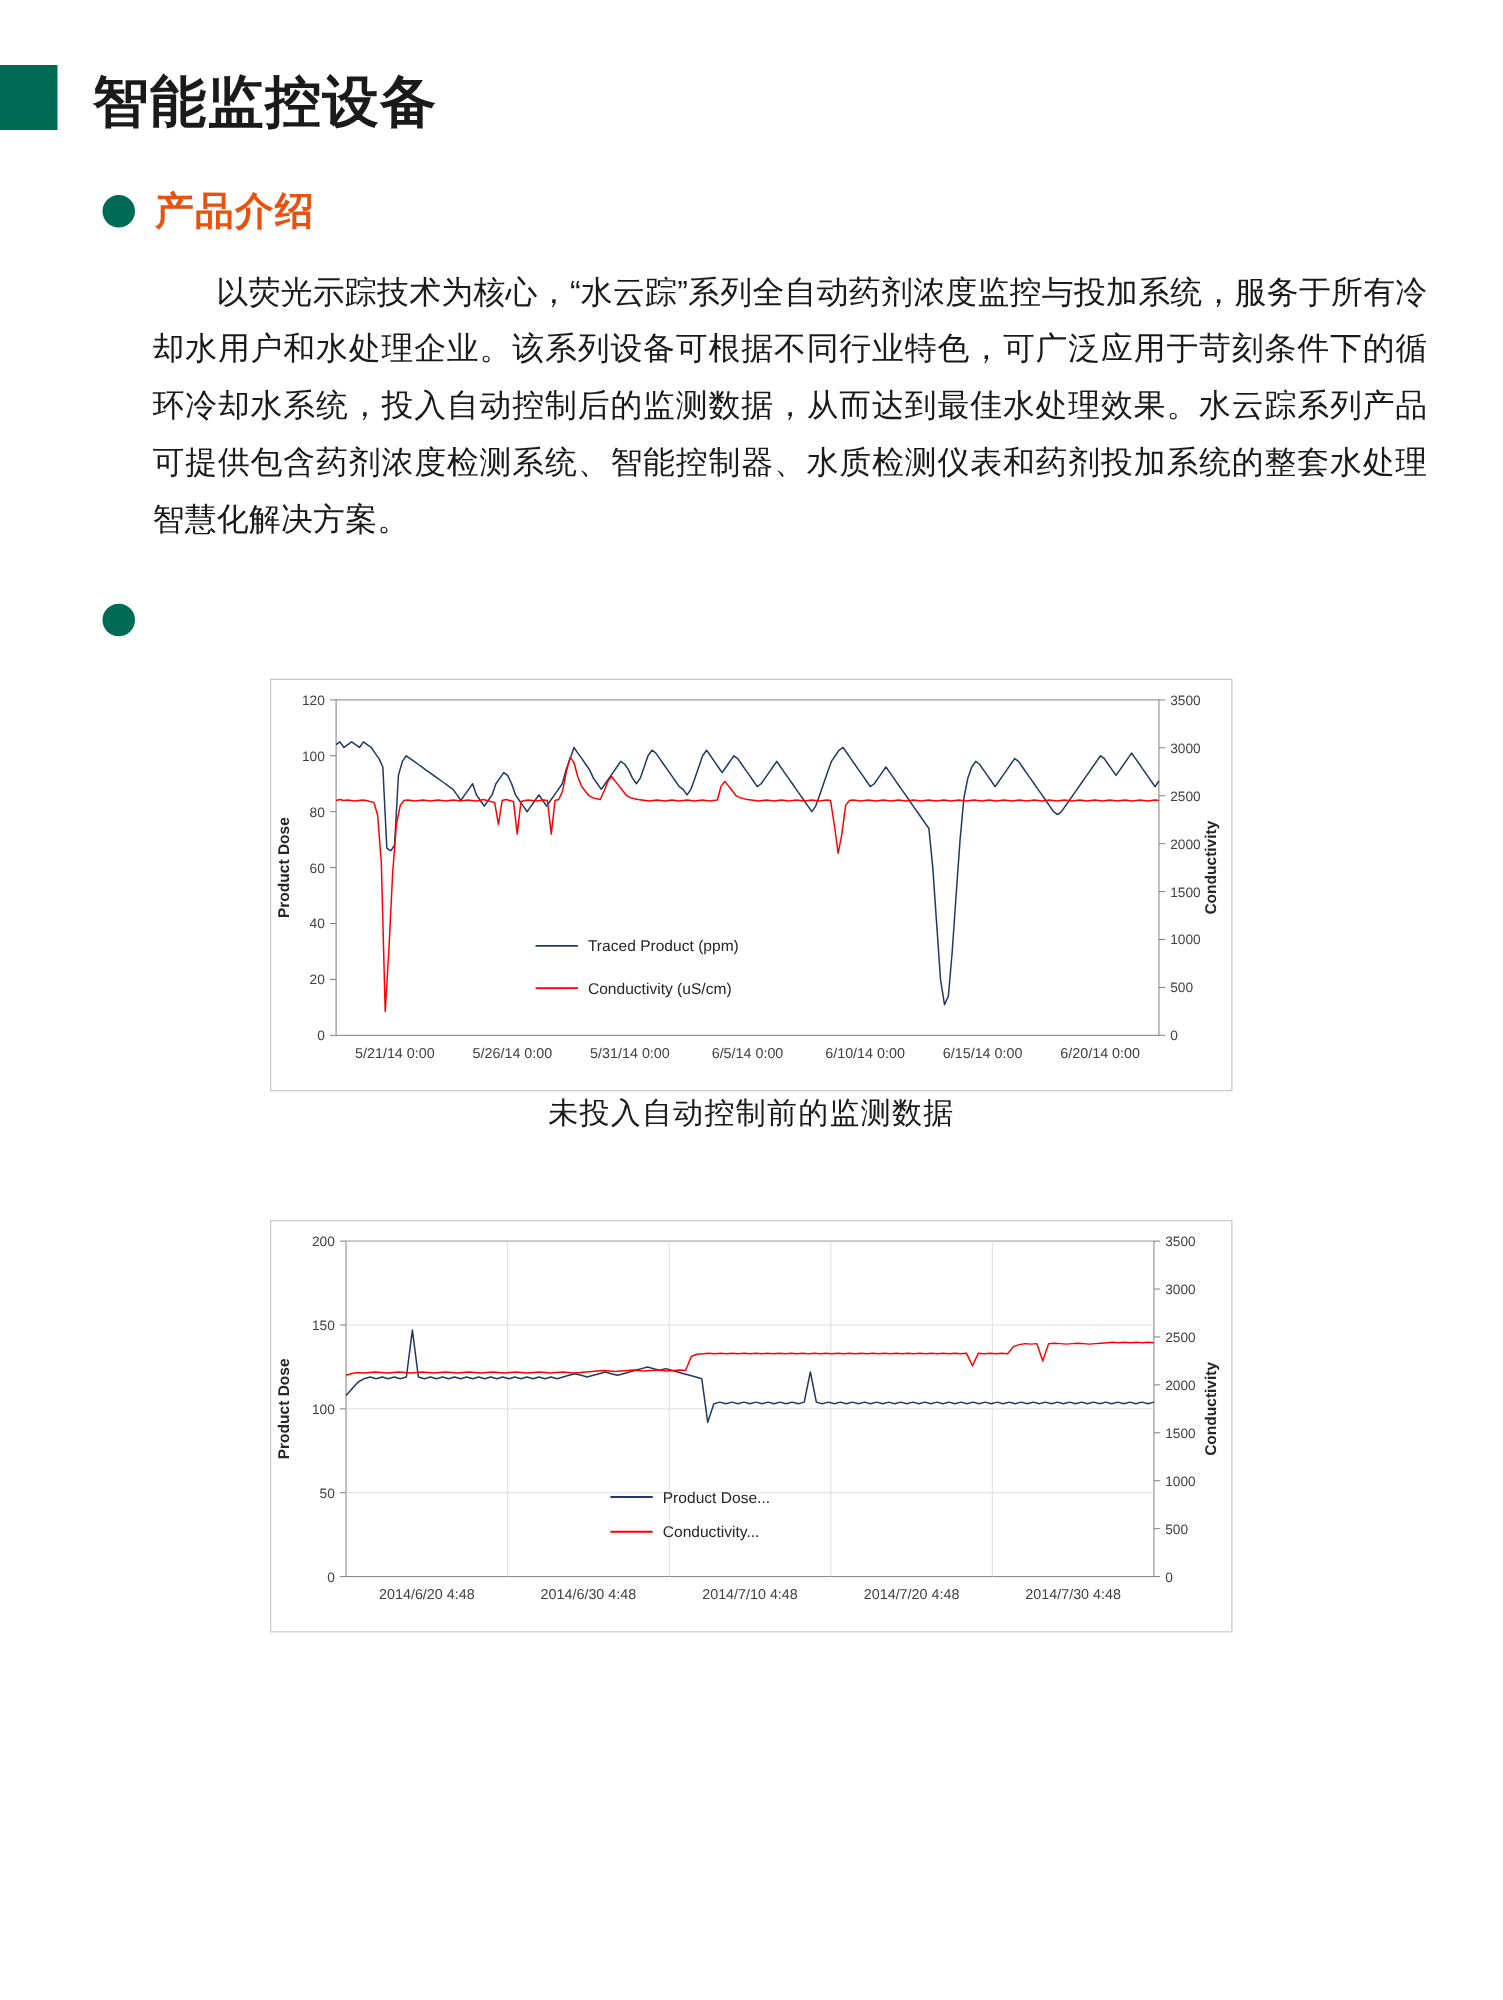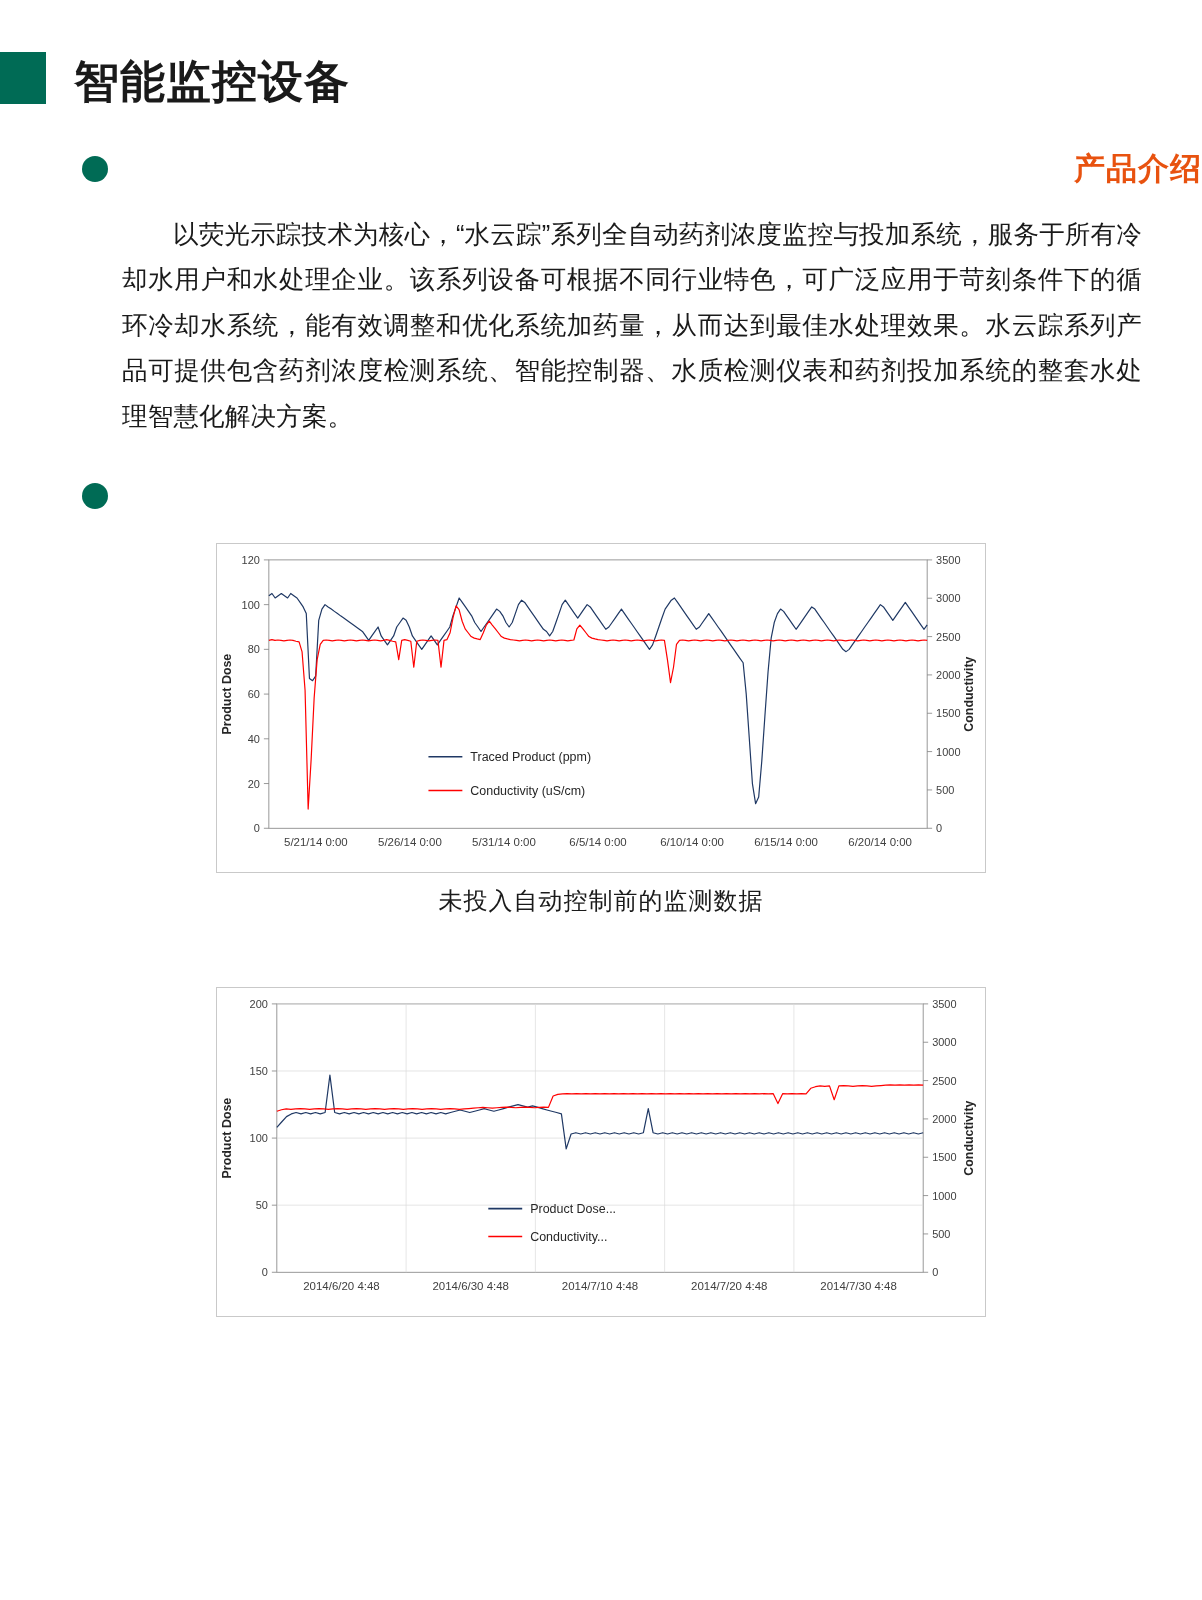--- a/index.html
+++ b/index.html
@@ -37,21 +37,20 @@
     color: #1a1a1a;
     line-height: 1;
   }
 
   
   .section-heading {
     display: flex;
     align-items: center;
     margin-left: 82px;
     margin-top: 44px;
-    justify-content: space-between;
   }
   .bullet-dot {
     width: 26px;
     height: 26px;
     border-radius: 50%;
     background: #006b55;
     margin-right: 16px;
     flex: none;
   }
   .section-heading-text {
@@ -85,41 +84,41 @@
     background: #ffffff;
     box-sizing: border-box;
     position: relative;
   }
   .chart-frame.first { height: 330px; }
   .chart-frame.second { height: 330px; }
 
   .chart-svg { display: block; width: 100%; height: 100%; }
 
   .chart-caption {
-    margin-top: 12px;
+    margin-top: 1px;
     font-size: 24px;
     color: #1a1a1a;
     letter-spacing: 1px;
   }
   .chart-block.second-block { margin-top: 70px; }
 </style>
 </head>
 <body>
 
 <div class="page-header">
   <div class="header-accent"></div>
   <div class="page-title">智能监控设备</div>
 </div>
 
 <div class="section-heading">
   <span class="bullet-dot"></span>
   <span class="section-heading-text">产品介绍</span>
 </div>
 
-<p class="intro-paragraph">以荧光示踪技术为核心，“水云踪”系列全自动药剂浓度监控与投加系统，服务于所有冷却水用户和水处理企业。该系列设备可根据不同行业特色，可广泛应用于苛刻条件下的循环冷却水系统，能有效调整和优化系统加药量，从而达到最佳水处理效果。水云踪系列产品可提供包含药剂浓度检测系统、智能控制器、水质检测仪表和药剂投加系统的整套水处理智慧化解决方案。</p>
+<p class="intro-paragraph">以荧光示踪技术为核心，“水云踪”系列全自动药剂浓度监控与投加系统，服务于所有冷却水用户和水处理企业。该系列设备可根据不同行业特色，可广泛应用于苛刻条件下的循环冷却水系统，投入自动控制后的监测数据，从而达到最佳水处理效果。水云踪系列产品可提供包含药剂浓度检测系统、智能控制器、水质检测仪表和药剂投加系统的整套水处理智慧化解决方案。</p>
 
 <div class="section-heading">
   <span class="bullet-dot"></span>
 </div>
 
 <div class="chart-block">
   <div class="chart-frame first">
     <svg class="chart-svg" viewBox="0 0 770 330" preserveAspectRatio="none">
       <g id="chart1-root">
           <rect x="52" y="16" width="660" height="270" fill="none" stroke="#7f7f7f" stroke-width="0.8"></rect>

